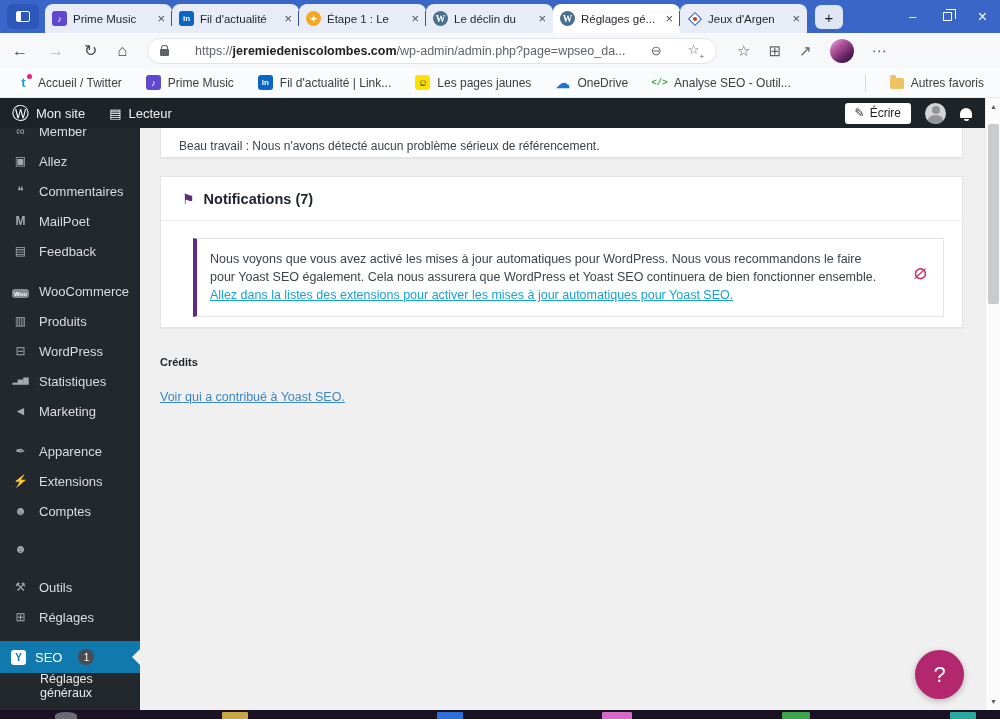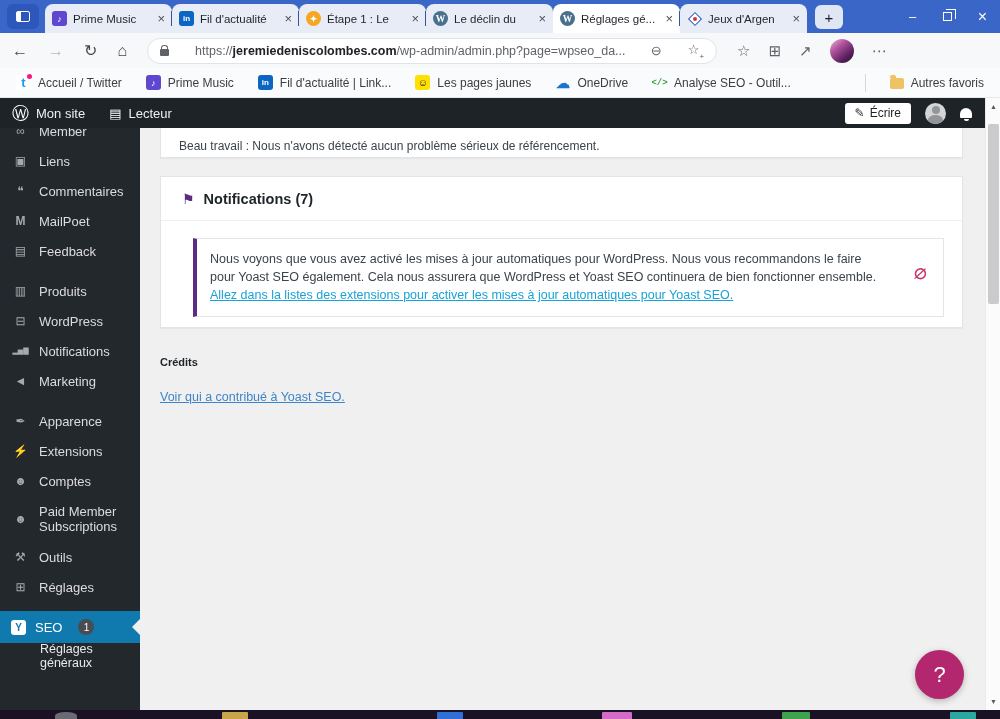--- a/index.html
+++ b/index.html
@@ -246,67 +246,70 @@
     </span>
   </div>
 
   <div id="sidebar">
     <div class="sb-item">
         <span class="sb-ic">∞</span>
         <span class="label">Member</span>
       </div>
     <div class="sb-item">
         <span class="sb-ic">▣</span>
-        <span class="label">Liens</span>
+        <span class="label">Allez</span>
       </div>
     <div class="sb-item">
         <span class="sb-ic">❝</span>
         <span class="label">Commentaires</span>
       </div>
     <div class="sb-item">
         <span class="sb-ic" style="font-weight:bold;">M</span>
         <span class="label">MailPoet</span>
       </div>
     <div class="sb-item">
         <span class="sb-ic">▤</span>
         <span class="label">Feedback</span>
       </div>
     <div class="sb-spacer"></div>
     <div class="sb-item">
+        <span class="sb-ic"><span class="woo-badge">Woo</span></span>
+        <span class="label">WooCommerce</span>
+      </div>
+    <div class="sb-item">
         <span class="sb-ic">▥</span>
         <span class="label">Produits</span>
       </div>
     <div class="sb-item">
         <span class="sb-ic">⊟</span>
         <span class="label">WordPress</span>
       </div>
     <div class="sb-item">
         <span class="sb-ic bars">▂▅▇</span>
-        <span class="label">Notifications</span>
+        <span class="label">Statistiques</span>
       </div>
     <div class="sb-item">
         <span class="sb-ic">◄</span>
         <span class="label">Marketing</span>
       </div>
     <div class="sb-spacer"></div>
     <div class="sb-item">
         <span class="sb-ic">✒</span>
         <span class="label">Apparence</span>
       </div>
     <div class="sb-item">
         <span class="sb-ic">⚡</span>
         <span class="label">Extensions</span>
       </div>
     <div class="sb-item">
         <span class="sb-ic">☻</span>
         <span class="label">Comptes</span>
       </div>
     <div class="sb-item two-line">
         <span class="sb-ic">☻</span>
-        <span class="label">Paid Member Subscriptions</span>
       </div>
     <div class="sb-item">
         <span class="sb-ic">⚒</span>
         <span class="label">Outils</span>
       </div>
     <div class="sb-item">
         <span class="sb-ic">⊞</span>
         <span class="label">Réglages</span>
       </div>
     <div class="sb-spacer-sm"></div>

